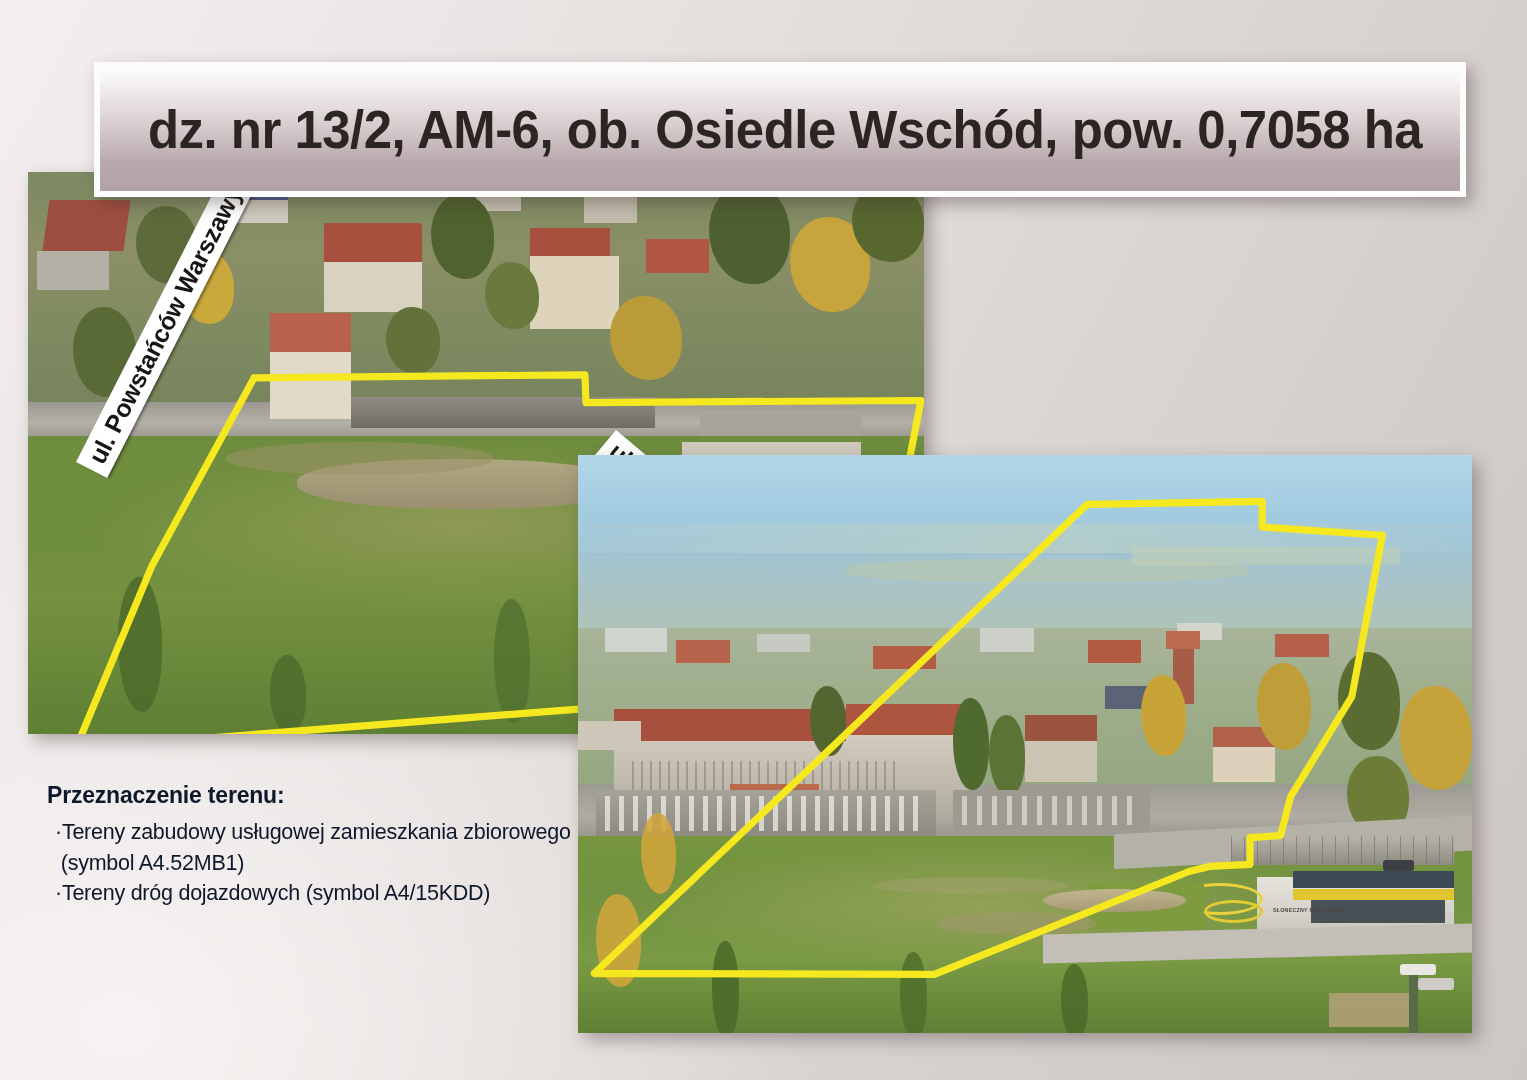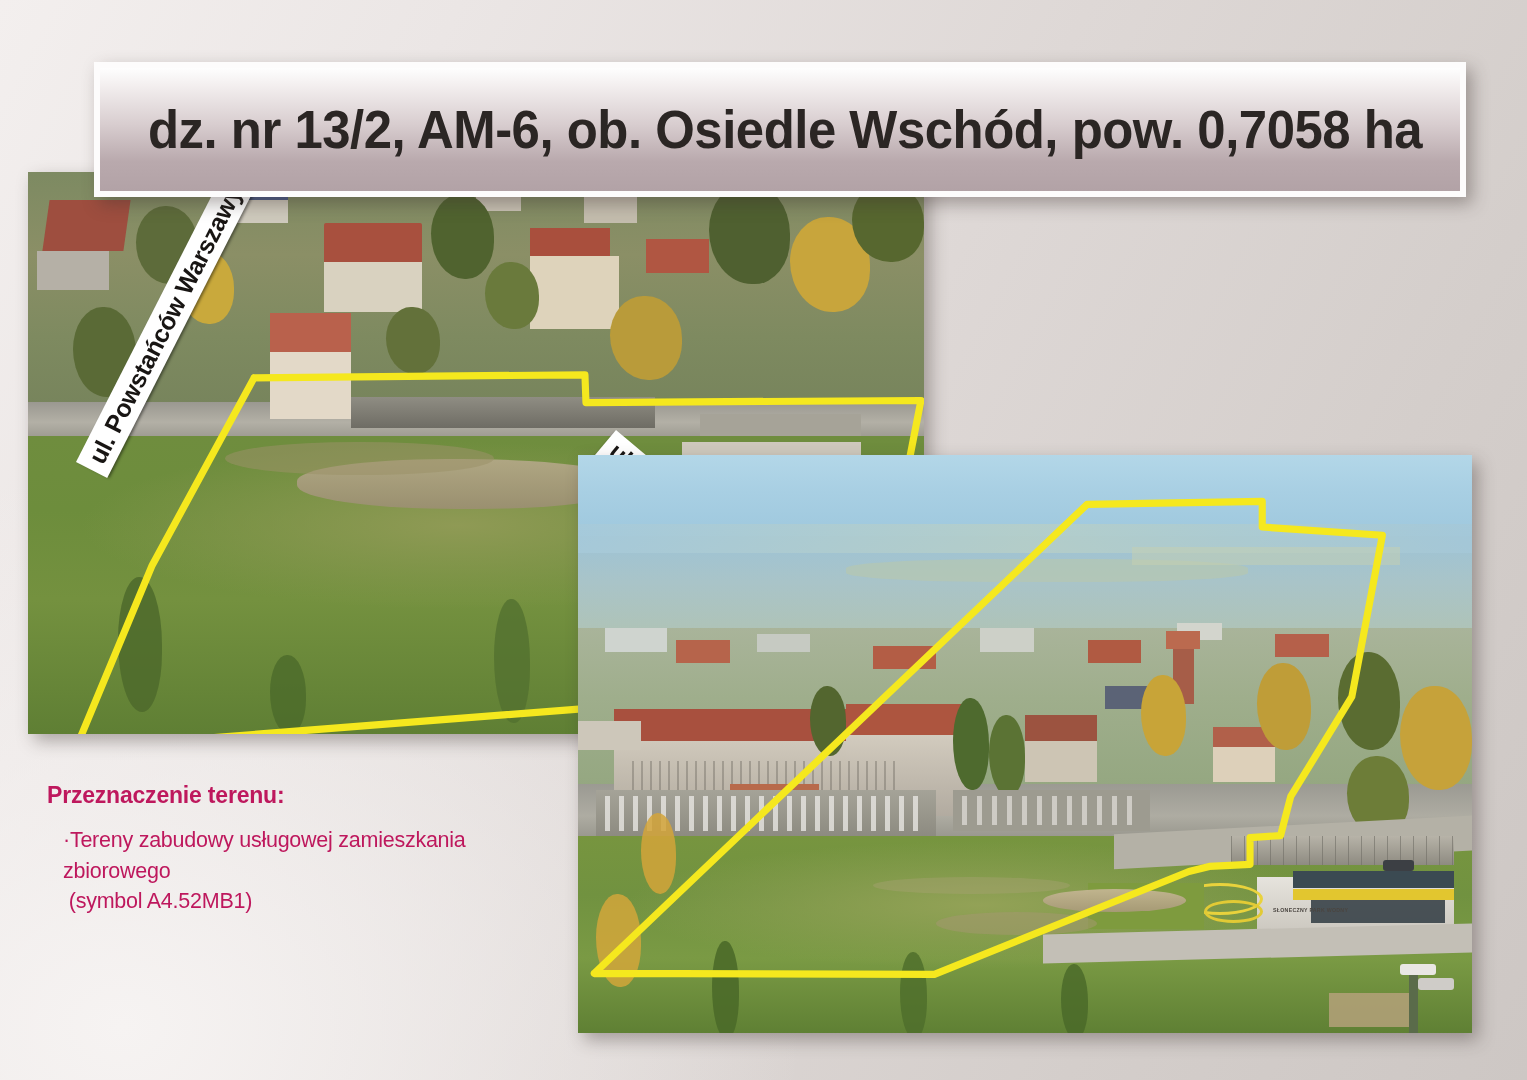--- a/index.html
+++ b/index.html
@@ -139,27 +139,27 @@
     left:588px;top:258px;font-size:24px;
     transform:rotate(40deg);transform-origin:left top;
   }
   #lbl-p1-park{
     left:668px;top:373px;font-size:25px;
   }
 
   
   #legend{
     position:absolute;left:47px;top:782px;width:540px;z-index:30;
-    color:#be185d;
+    color:#0f172a;
   }
   #legend h2{
     margin:0 0 6px 0;
     font-size:23px;font-weight:bold;letter-spacing:-.2px;
   }
-  #legend ul{margin:16px;padding:0;list-style:none;}
+  #legend ul{margin:8px;padding:0;list-style:none;}
   #legend li{
     font-size:21.5px;line-height:1.42;letter-spacing:-.25px;
     white-space:pre-wrap;
   }
 
   
   .tree{position:absolute;border-radius:48% 52% 45% 55%;}
   .bldg{position:absolute;}
 </style>
 </head>
@@ -338,14 +338,15 @@
     </div>
 
   </div>
 </div>
 
 <div id="legend">
   <h2>Przeznaczenie terenu:</h2>
   <ul>
     <li>·Tereny zabudowy usługowej zamieszkania zbiorowego
  (symbol A4.52MB1)</li>
+    <li>·Tereny dróg dojazdowych (symbol A4/15KDD)</li>
   </ul>
 </div>
 
 </body></html>

